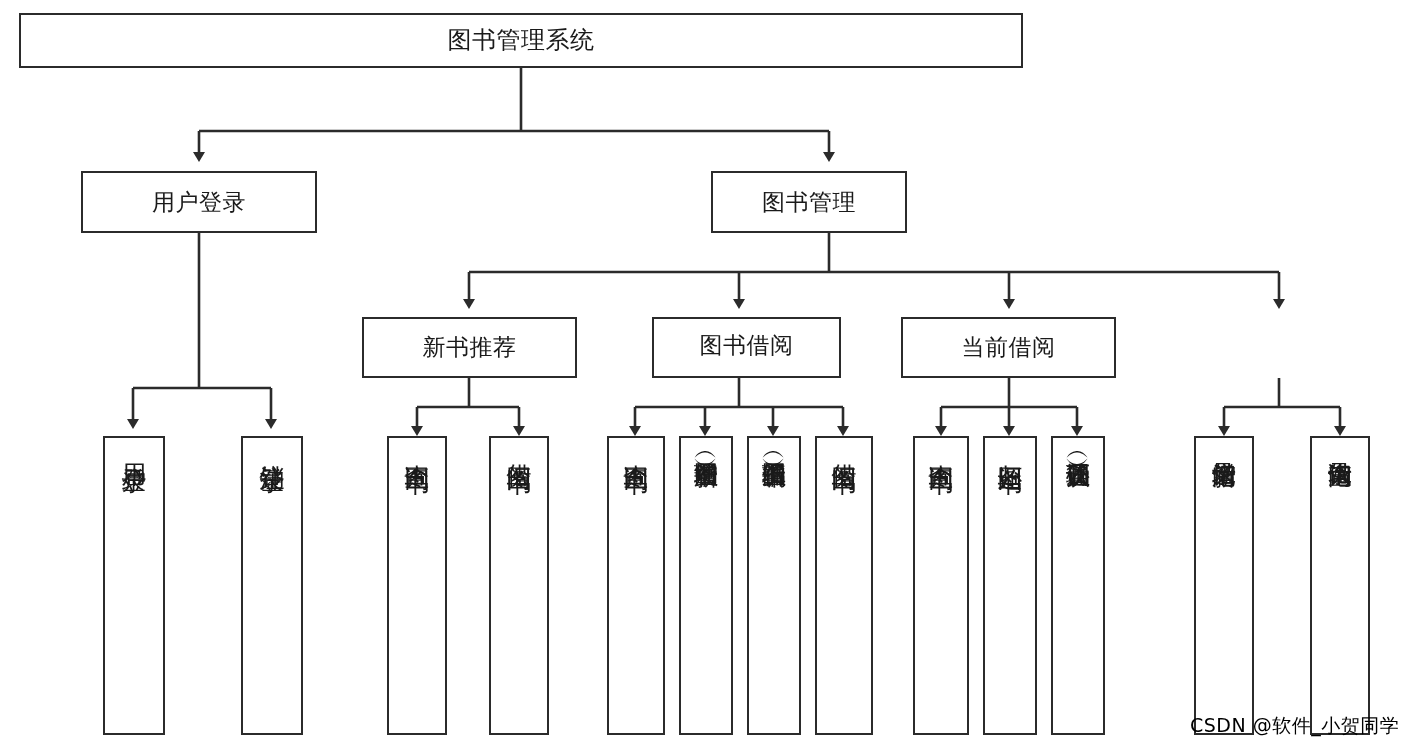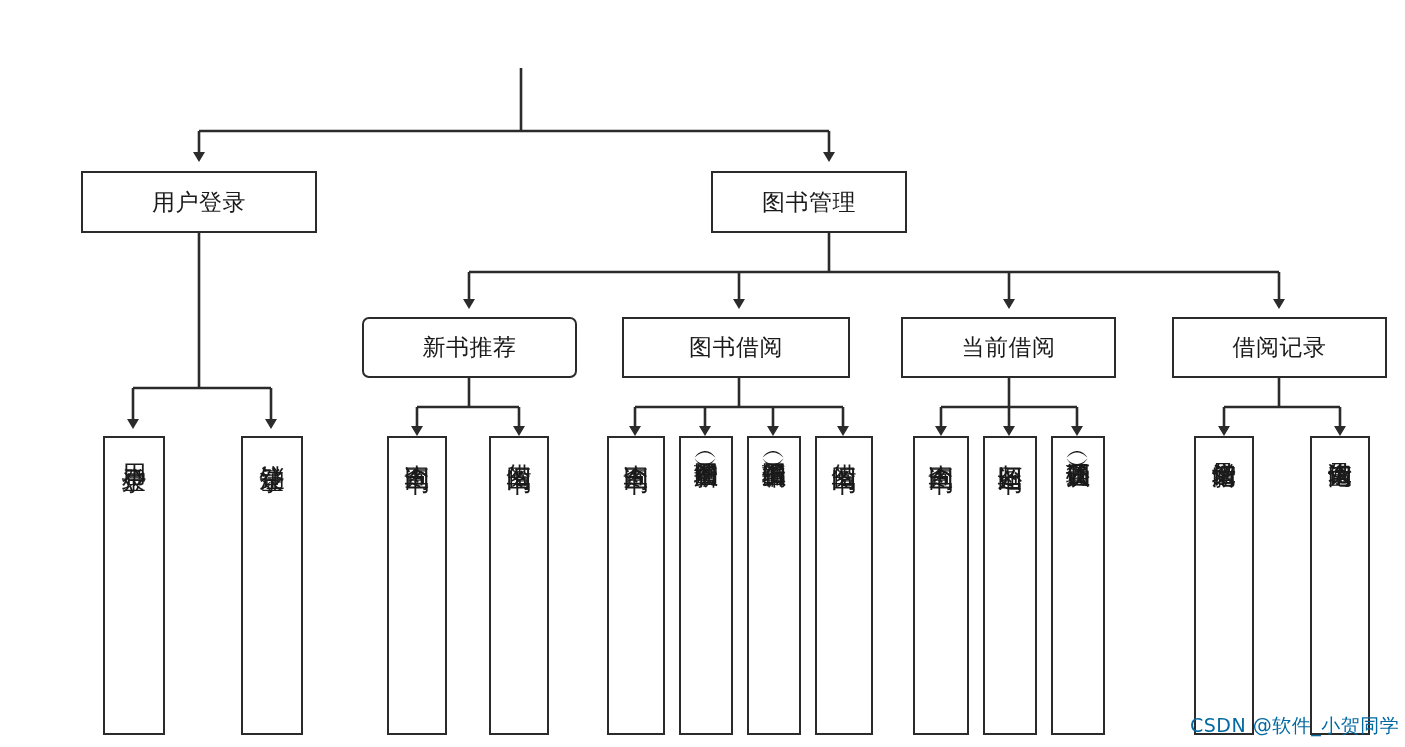--- a/index.html
+++ b/index.html
@@ -66,21 +66,21 @@
     white-space: nowrap;
     transform: none;
   }
   .node.v.tall .node-label {
     font-size: 24px;
     letter-spacing: 0px;
   }
   .watermark {
     position: absolute;
     font-size: 19px;
-    color: #0369a1;
+    color: #000000;
     white-space: nowrap;
     letter-spacing: 0.5px;
   }
 </style>
 </head>
 <body>
 
 <div id="diagram-root">
 
   <svg id="edges-layer" viewBox="0 0 1405 747" xmlns="http://www.w3.org/2000/svg">
@@ -126,40 +126,40 @@
       <path d="M1009,407 L1009,427" marker-end="url(#arrow)"></path>
       <path d="M1077,407 L1077,427" marker-end="url(#arrow)"></path>
 
       <path d="M1279,378 L1279,407"></path>
       <path d="M1224,407 L1340,407"></path>
       <path d="M1224,407 L1224,427" marker-end="url(#arrow)"></path>
       <path d="M1340,407 L1340,427" marker-end="url(#arrow)"></path>
     </g>
   </svg>
 
+  <div class="node h root" style="left:19px; top:13px; width:1004px; height:55px;">
+    <span class="node-label">图书管理系统</span>
+  </div>
 
   <div class="node h" style="left:81px; top:171px; width:236px; height:62px;">
     <span class="node-label">用户登录</span>
   </div>
   <div class="node h" style="left:711px; top:171px; width:196px; height:62px;">
     <span class="node-label">图书管理</span>
   </div>
 
-  <div class="node h" style="left:362px; top:317px; width:215px; height:61px;border-radius:7px;">
+  <div class="node h" style="left:362px; top:317px; width:215px; height:61px;">
     <span class="node-label">新书推荐</span>
   </div>
-  <div class="node h" style="left:622px; top:317px; width:228px; height:61px;">
+  <div class="node h" style="left:652px; top:317px; width:189px; height:61px;font-family:Liberation Mono, monospace;">
     <span class="node-label">图书借阅</span>
   </div>
   <div class="node h" style="left:901px; top:317px; width:215px; height:61px;align-items:center;">
     <span class="node-label">当前借阅</span>
   </div>
-  <div class="node h" style="left:1172px; top:317px; width:215px; height:61px;">
-    <span class="node-label">借阅记录</span>
-  </div>
 
   <div class="node v" style="left:103px; top:436px; width:62px; height:299px;">
     <span class="node-label">用户登录</span>
   </div>
   <div class="node v" style="left:241px; top:436px; width:62px; height:299px;">
     <span class="node-label">注销登录</span>
   </div>
 
   <div class="node v" style="left:387px; top:436px; width:60px; height:299px;">
     <span class="node-label">查询图书</span>

